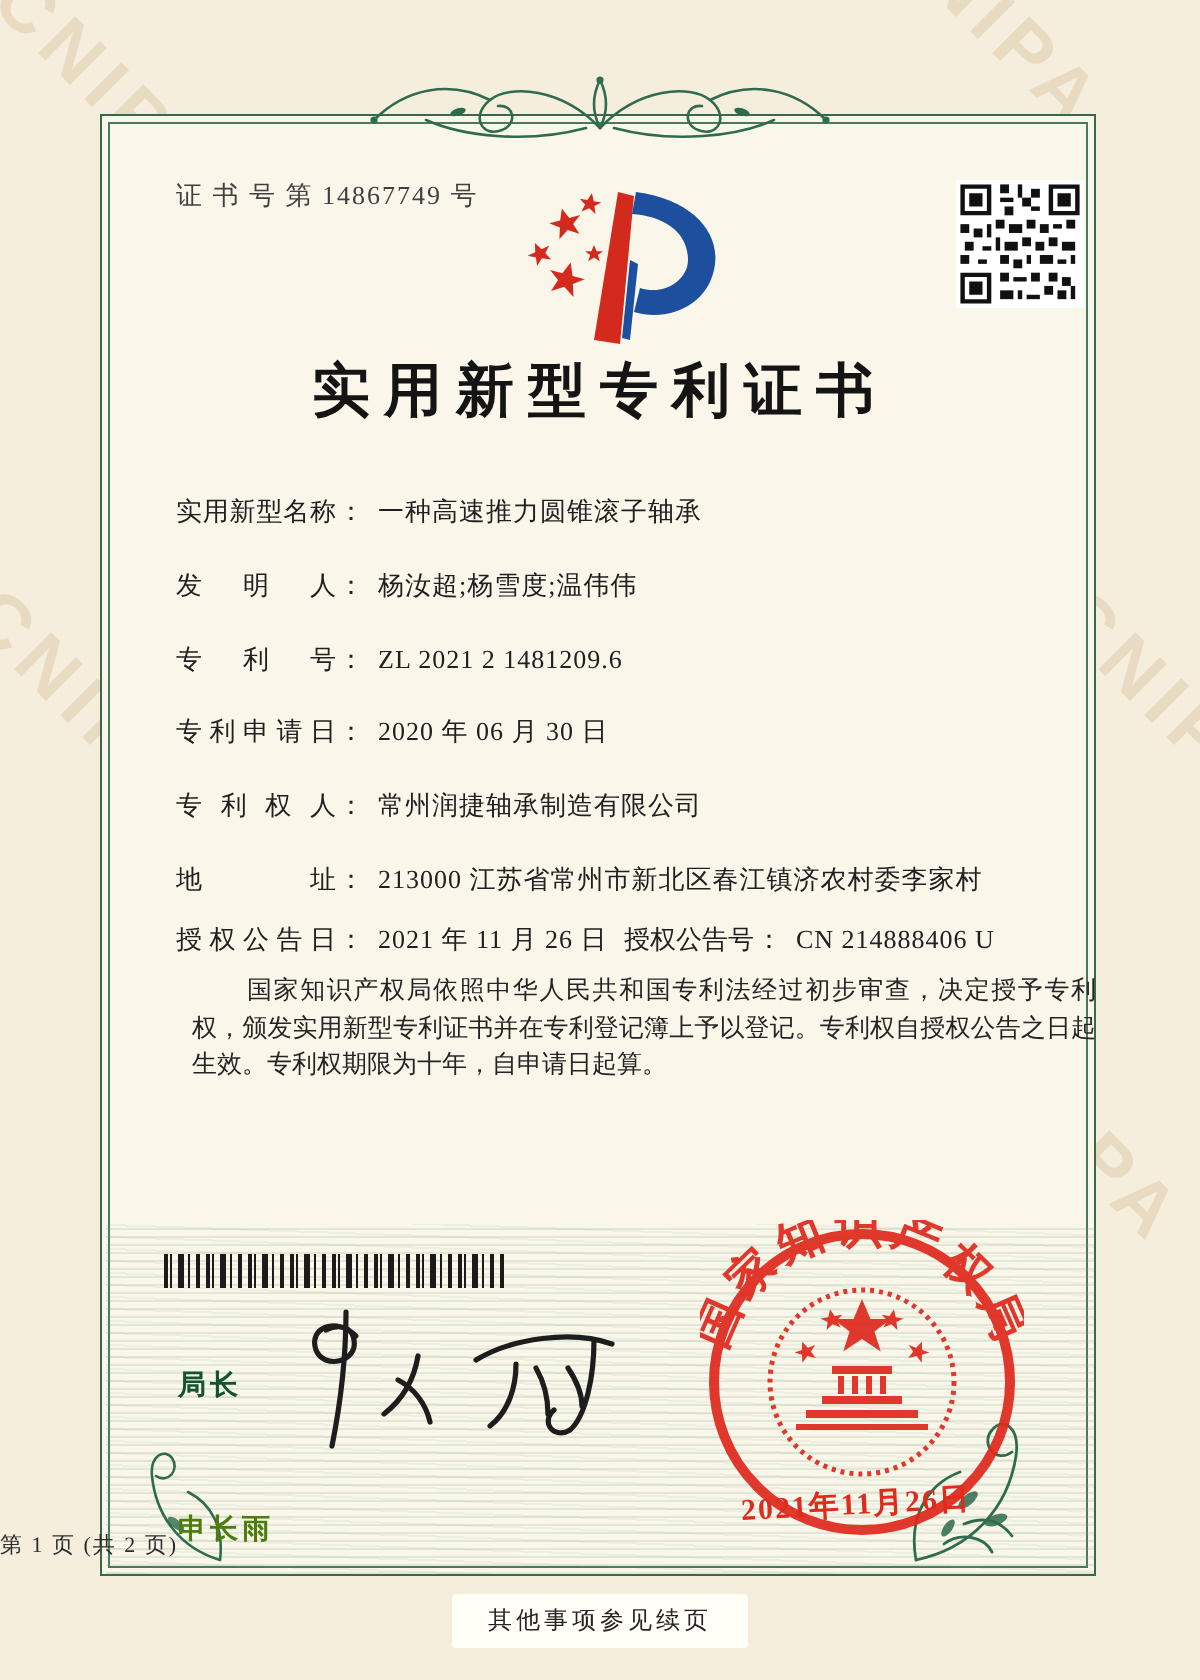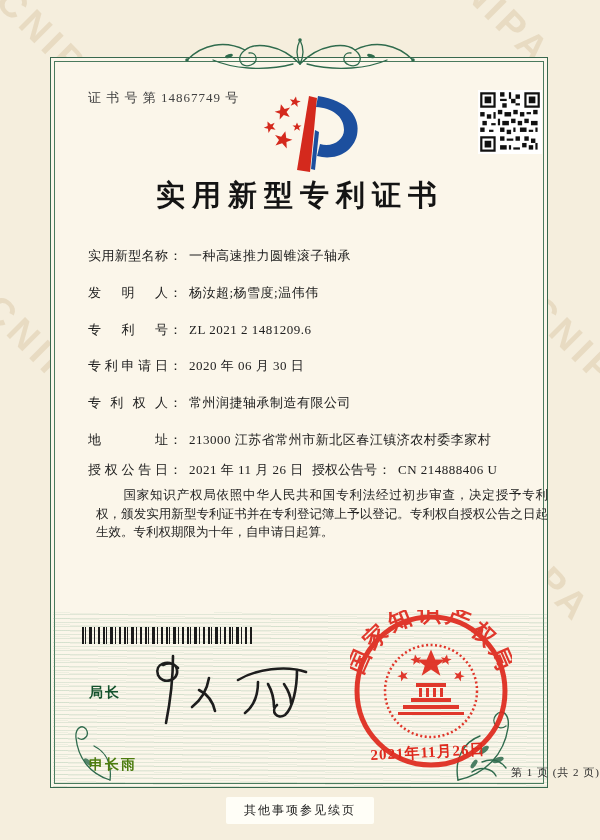--- a/index.html
+++ b/index.html
@@ -43,21 +43,21 @@
              font-size:14px;font-weight:600;letter-spacing:2px;color:#14532d;}
   .dir-name{position:absolute;left:89px;top:708px;font-family:"Liberation Sans",sans-serif;
             font-size:14px;font-weight:600;letter-spacing:2px;color:#4d7c0f;margin-top:48px;}
   .sig{position:absolute;left:146px;top:650px;}
   
   .seal{position:absolute;left:350px;top:610px;}
   .seal-date{position:absolute;left:352px;top:743px;width:152px;text-align:center;
              color:#df2a1e;font-size:15px;font-weight:700;letter-spacing:1px;
              transform:rotate(-3deg);}
   
-  .page-num{position:absolute;left:0;top:765px;width:600px;text-align:right;
+  .page-num{position:absolute;left:0;top:765px;width:600px;text-align:left;
             font-size:11px;letter-spacing:1px;color:#2c2c2c;}
   .note{position:absolute;left:50%;top:797px;transform:translateX(-50%);
         background:#fffef7;padding:5px 18px;font-size:12px;letter-spacing:2px;
         color:#242424;border-radius:2px;font-family:Liberation Mono, monospace;}
   svg{display:block;}
 </style>
 </head>
 <body>
 
 <div class="wm" style="left:-18px;top:22px">CNIPA</div>

